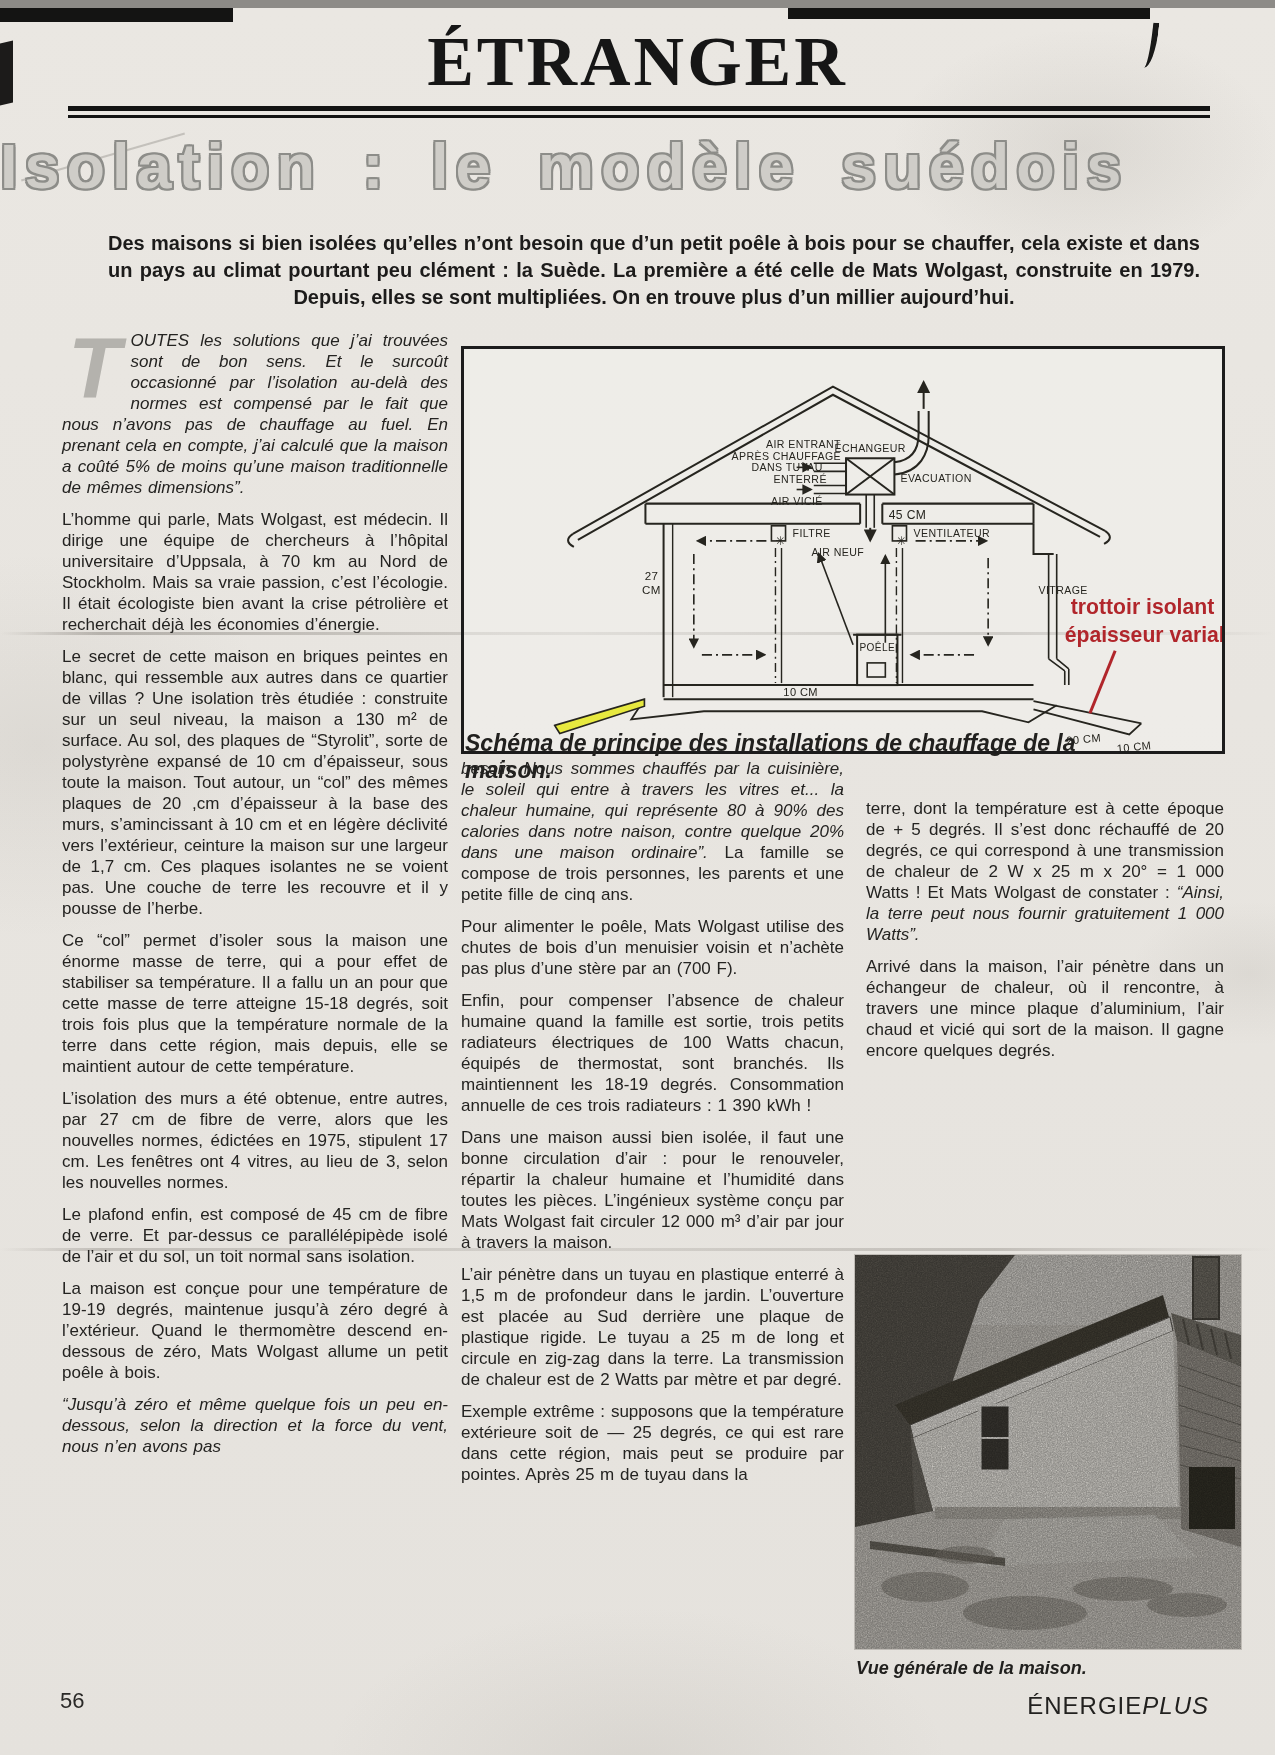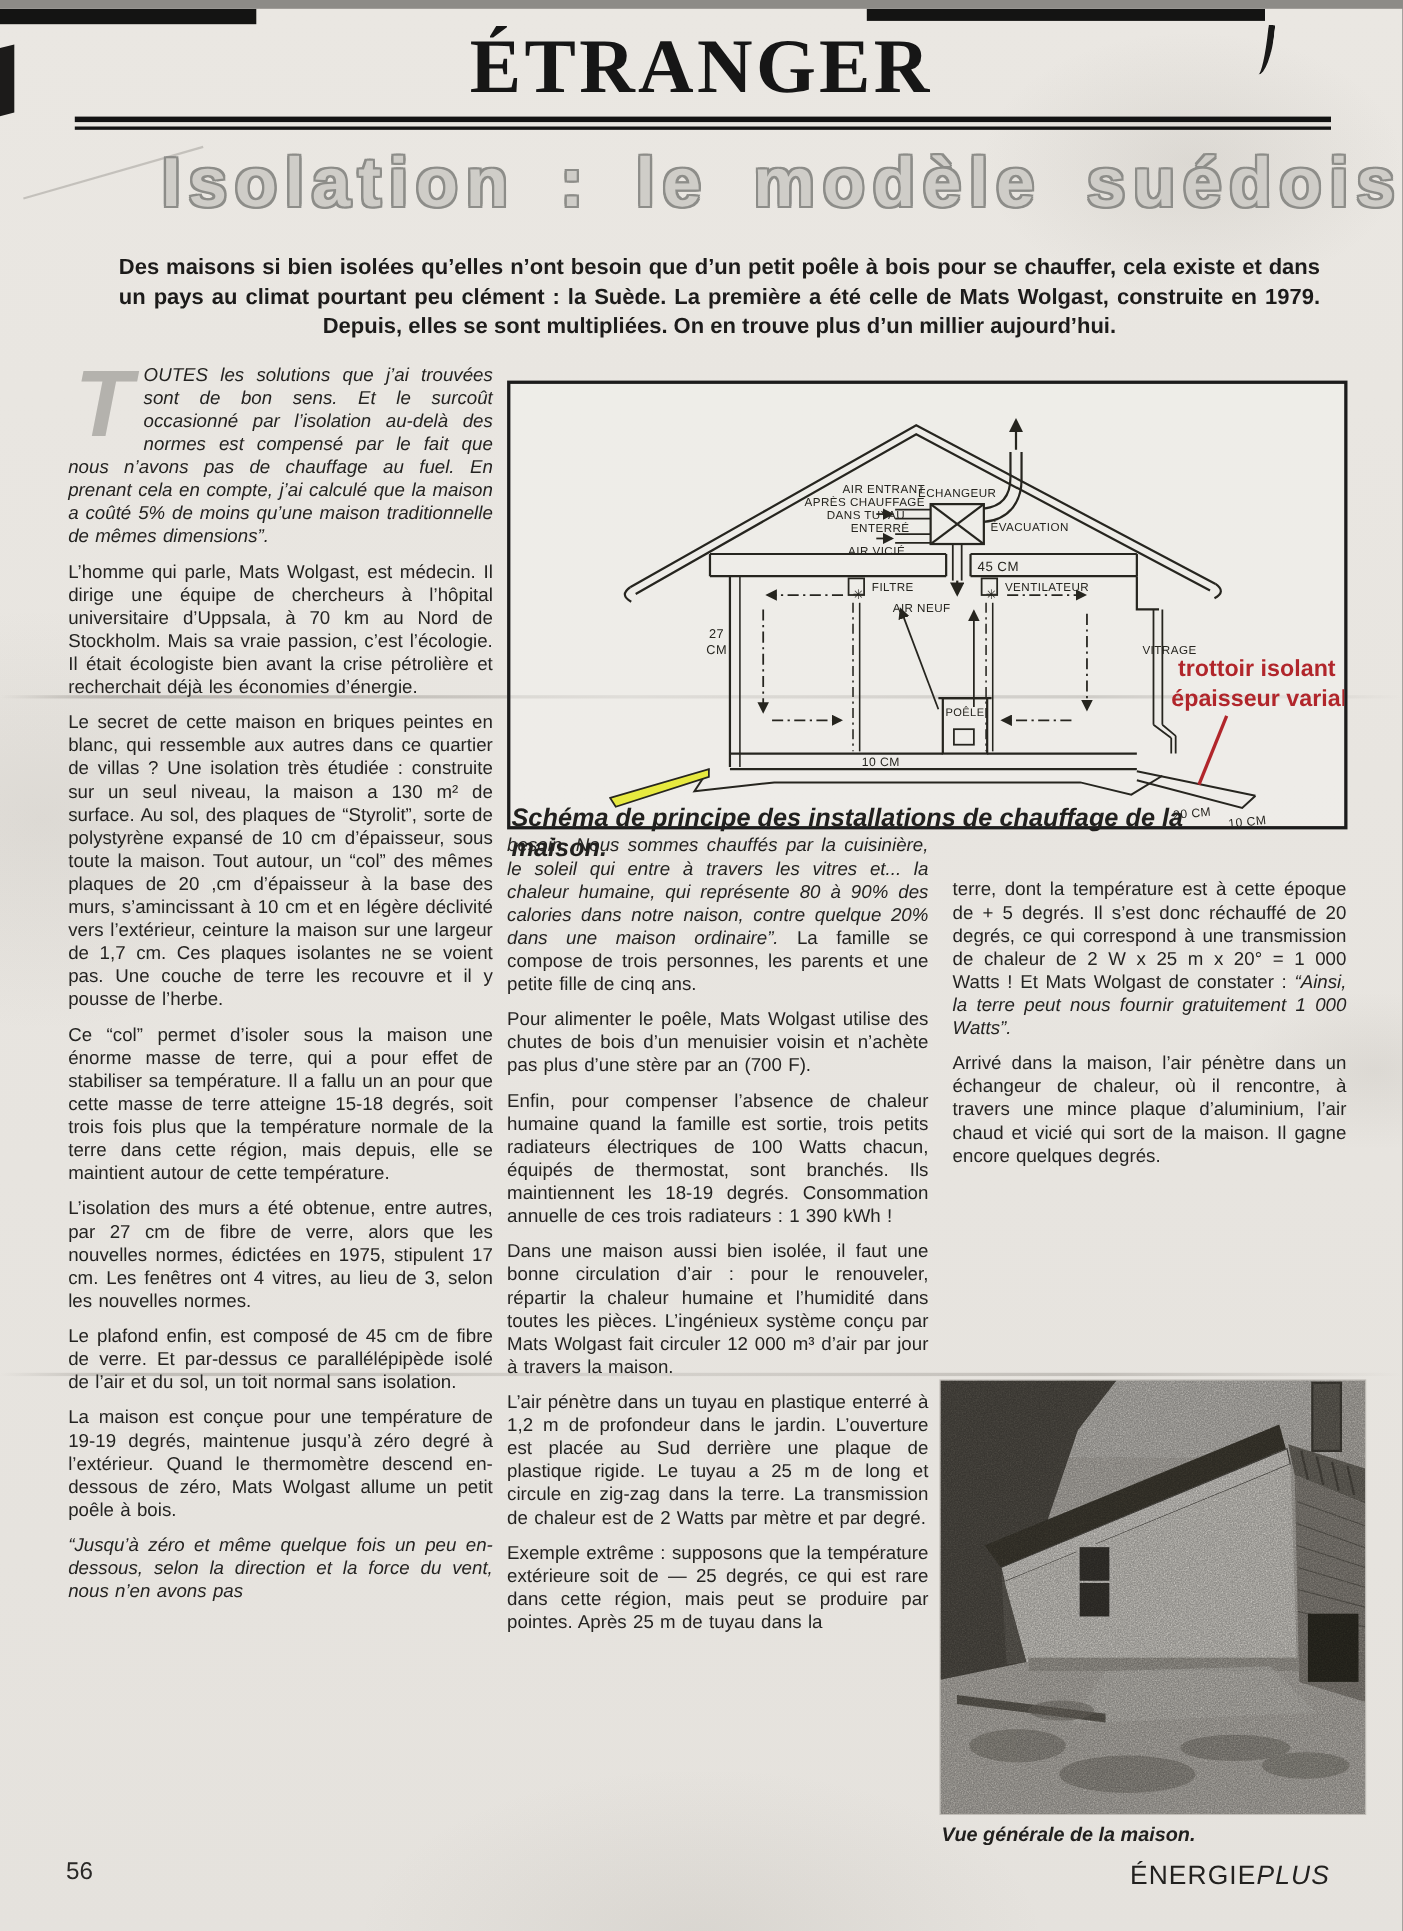--- a/index.html
+++ b/index.html
@@ -23,21 +23,21 @@
   .art-bottom{left:520px;top:1748px;width:755px;height:7px;background:rgba(90,88,84,0.45);}
   .crease{position:absolute;left:0;width:1275px;height:3px;pointer-events:none;
     background:linear-gradient(90deg,rgba(110,105,98,0) 0%,rgba(110,105,98,0.40) 8%,rgba(110,105,98,0.18) 45%,rgba(110,105,98,0.38) 78%,rgba(110,105,98,0) 100%);}
   .crease1{top:624px;}
   .crease2{top:1240px;opacity:.8;}
   .crease-diag{position:absolute;left:18px;top:148px;width:170px;height:2px;background:rgba(110,105,98,0.30);transform:rotate(-16deg);}
   
   .section-title{position:absolute;left:0;top:14px;width:100%;text-align:center;
     font-family:"Liberation Serif",serif;font-size:70px;font-weight:700;letter-spacing:3px;color:#161616;}
   .rule{position:absolute;left:68px;top:98px;width:1142px;height:4px;border-top:5px solid #131313;border-bottom:3px solid #131313;}
-  .headline{position:absolute;left:0;top:122px;width:100%;text-align:right;
+  .headline{position:absolute;left:0;top:122px;width:100%;text-align:left;
     font-size:63px;font-weight:800;letter-spacing:7px;word-spacing:16px;color:#cfcdc8;
     text-shadow:-2px -2px 0 #8d8d89,2px -2px 0 #8d8d89,-2px 2px 0 #8d8d89,2px 2px 0 #8d8d89,
       -2px 0 0 #8d8d89,2px 0 0 #8d8d89,0 -2px 0 #8d8d89,0 2px 0 #8d8d89;}
   .intro{position:absolute;left:108px;top:222px;width:1092px;font-size:20px;line-height:27px;
     font-weight:700;text-align:justify;text-align-last:center;color:#1c1b1a;}
   
   .col{position:absolute;font-size:17px;line-height:21px;text-align:justify;color:#242321;word-spacing:1px;}
   .col p{margin:0 0 11px 0;}
   .col1{left:62px;top:322px;width:386px;}
   .col2{left:461px;top:750px;width:383px;}
@@ -190,21 +190,21 @@
       <line x1="646" y1="298" x2="621" y2="360" stroke="#b1262b" stroke-width="3"></line>
     </svg>
   </div>
   <div class="diagram-caption">Schéma de principe des installations de chauffage de la maison.</div>
 
   <div class="col col2">
     <p><span class="quote">besoin. Nous sommes chauffés par la cuisinière, le soleil qui entre à travers les vitres et... la chaleur humaine, qui représente 80 à 90% des calories dans notre naison, contre quelque 20% dans une maison ordinaire”.</span><span> La famille se compose de trois personnes, les parents et une petite fille de cinq ans.</span></p>
     <p>Pour alimenter le poêle, Mats Wolgast utilise des chutes de bois d’un menuisier voisin et n’achète pas plus d’une stère par an (700 F).</p>
     <p>Enfin, pour compenser l’absence de chaleur humaine quand la famille est sortie, trois petits radiateurs électriques de 100 Watts chacun, équipés de thermostat, sont branchés. Ils maintiennent les 18-19 degrés. Consommation annuelle de ces trois radiateurs : 1 390 kWh !</p>
     <p>Dans une maison aussi bien isolée, il faut une bonne circulation d’air : pour le renouveler, répartir la chaleur humaine et l’humidité dans toutes les pièces. L’ingénieux système conçu par Mats Wolgast fait circuler 12 000 m³ d’air par jour à travers la maison.</p>
-    <p>L’air pénètre dans un tuyau en plastique enterré à 1,2 m de profondeur dans le jardin. L’ouverture est placée au Sud derrière une plaque de plastique rigide. Le tuyau a 25 m de long et circule en zig-zag dans la terre. La transmission de chaleur est de 2 Watts par mètre et par degré.</p>
+    <p>L’air pénètre dans un tuyau en plastique enterré à 1,5 m de profondeur dans le jardin. L’ouverture est placée au Sud derrière une plaque de plastique rigide. Le tuyau a 25 m de long et circule en zig-zag dans la terre. La transmission de chaleur est de 2 Watts par mètre et par degré.</p>
     <p>Exemple extrême : supposons que la température extérieure soit de — 25 degrés, ce qui est rare dans cette région, mais peut se produire par pointes. Après 25 m de tuyau dans la</p>
   </div>
 
   <div class="col col3">
     <p><span>terre, dont la température est à cette époque de + 5 degrés. Il s’est donc réchauffé de 20 degrés, ce qui correspond à une transmission de chaleur de 2 W x 25 m x 20° = 1 000 Watts ! Et Mats Wolgast de constater : </span><span class="quote">“Ainsi, la terre peut nous fournir gratuitement 1 000 Watts”.</span></p>
     <p>Arrivé dans la maison, l’air pénètre dans un échangeur de chaleur, où il rencontre, à travers une mince plaque d’aluminium, l’air chaud et vicié qui sort de la maison. Il gagne encore quelques degrés.</p>
   </div>
 
   <div class="photo">
     <svg viewBox="0 0 386 394">

